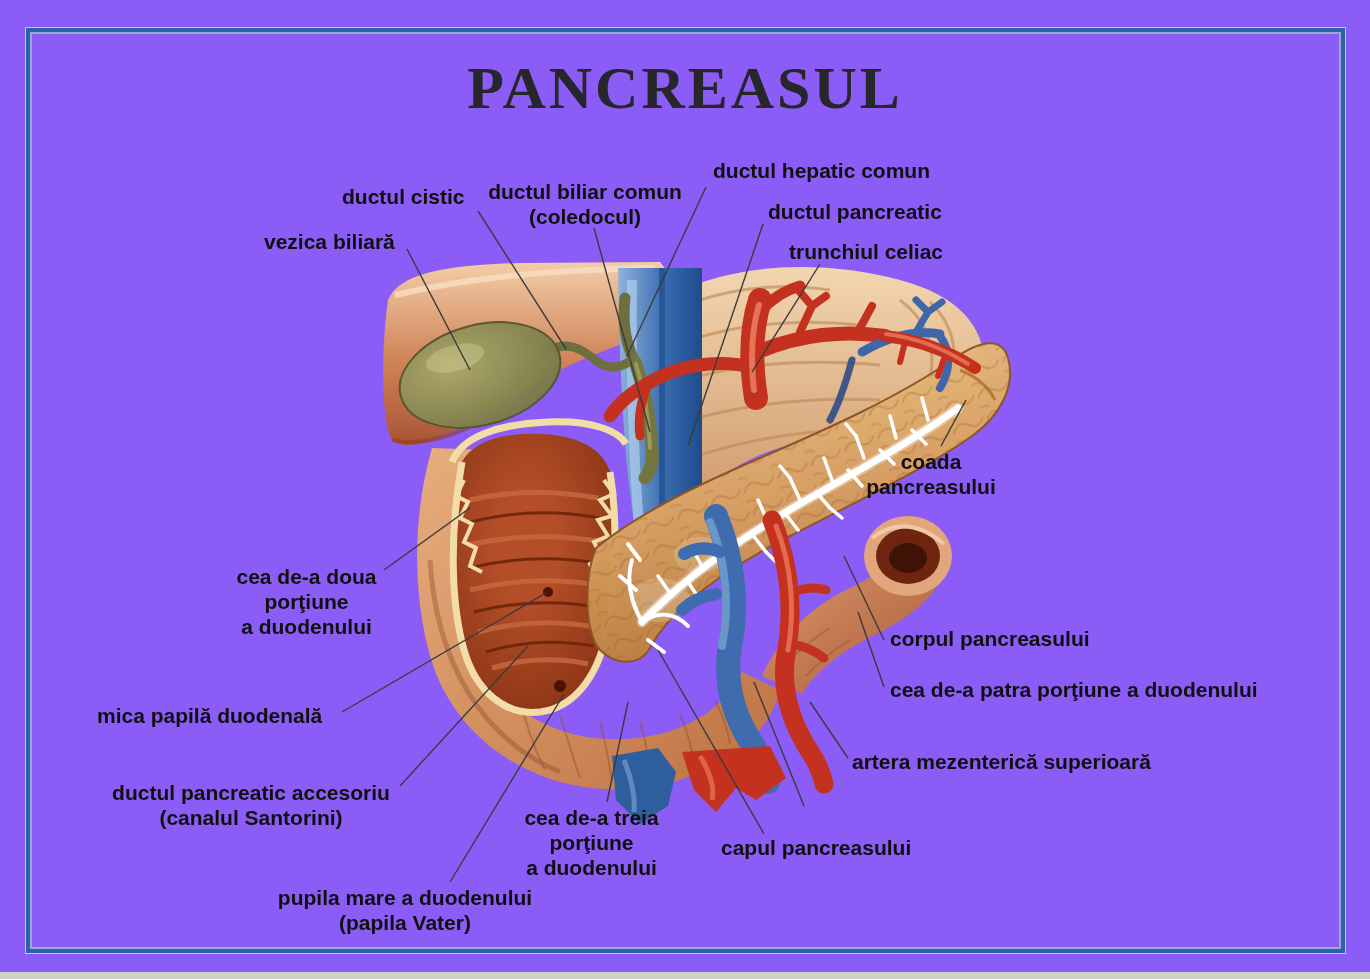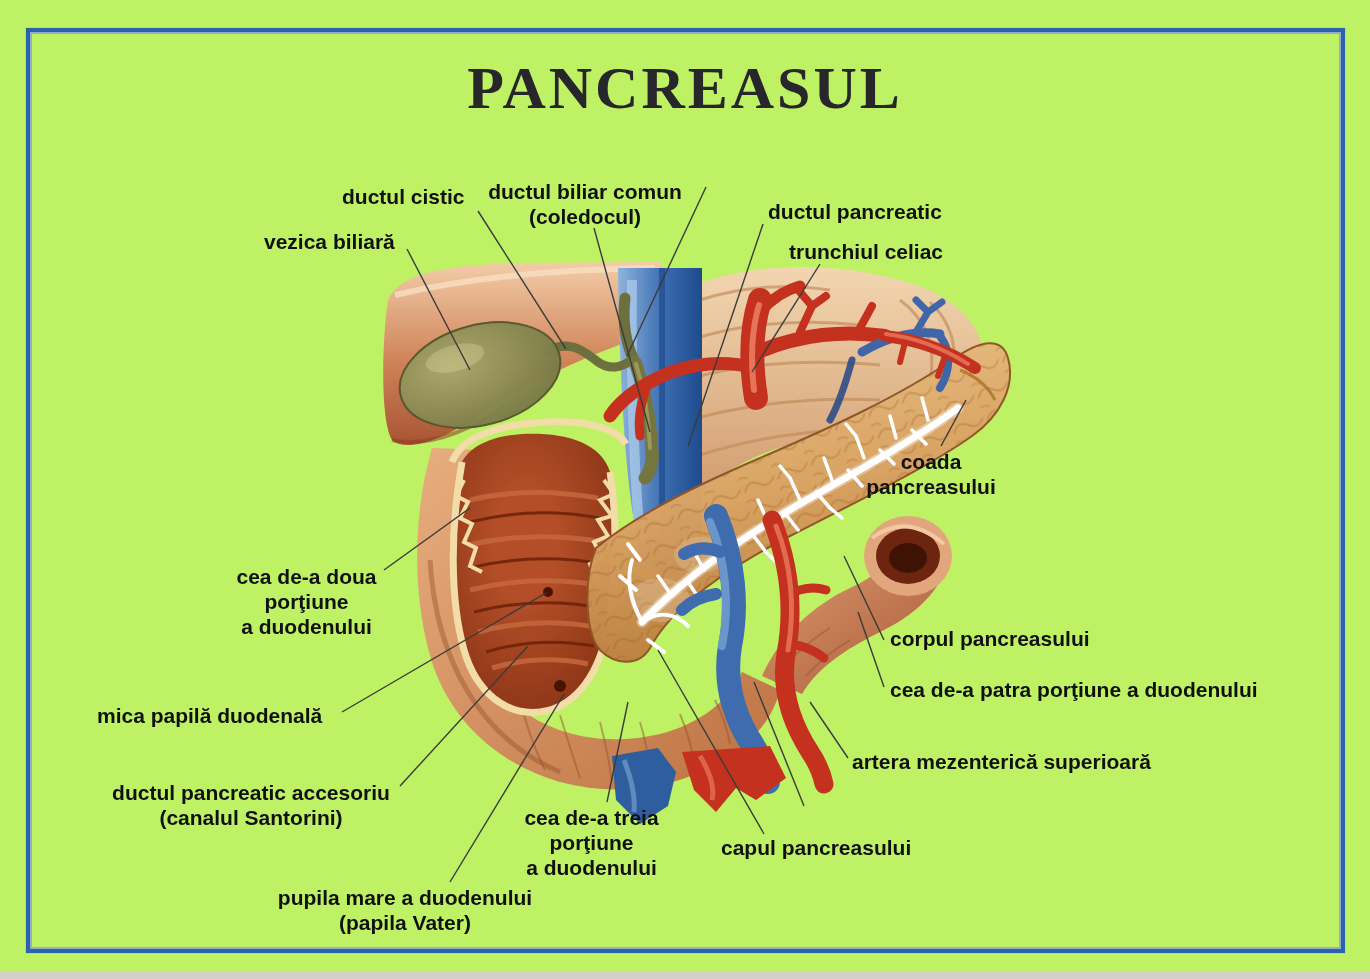--- a/index.html
+++ b/index.html
@@ -1,16 +1,16 @@
 <!DOCTYPE html>
 <html><head>
 <meta charset="utf-8">
 <style>
   html,body{margin:0;padding:0;background:#fbf6da;}
-  .poster{position:relative;width:1370px;height:979px;background:#bef264;overflow:hidden;
+  .poster{position:relative;width:1370px;height:979px;background:#8b5cf6;overflow:hidden;
           font-family:"Liberation Sans",sans-serif;}
   .frame{position:absolute;left:26px;top:28px;width:1311px;height:917px;
          border:4px solid #2b62a9;
          box-shadow:inset 0 0 0 2px #93accf, 0 0 0 1px #bcc8de;}
   .scan-edge{position:absolute;left:0;bottom:0;width:1370px;height:7px;background:#d0d0c9;}
   .title{position:absolute;left:0;top:54px;width:1370px;text-align:center;
          font-family:"Liberation Serif",serif;font-weight:700;font-size:60px;
          letter-spacing:3px;color:#26262b;}
   .label{position:absolute;font-weight:700;font-size:21px;line-height:1.18;color:#101010;
          white-space:pre-line;}
@@ -225,20 +225,21 @@
       <path d="M607,802 L628,702"></path>
       <path d="M764,834 L658,650"></path>
       <path d="M450,882 L564,694"></path>
     </g>
   </svg>
 
   <div class="label" style="left:264px;top:230px;">vezica biliară</div>
   <div class="label" style="left:342px;top:185px;">ductul cistic</div>
   <div class="label c" style="left:483px;top:180px;width:204px;">ductul biliar comun
 (coledocul)</div>
+  <div class="label" style="left:713px;top:159px;">ductul hepatic comun</div>
   <div class="label" style="left:768px;top:200px;">ductul pancreatic</div>
   <div class="label" style="left:789px;top:240px;">trunchiul celiac</div>
   <div class="label c" style="left:860px;top:450px;width:142px;">coada
 pancreasului</div>
   <div class="label c" style="left:233px;top:565px;width:147px;">cea de-a doua
 porţiune
 a duodenului</div>
   <div class="label" style="left:97px;top:704px;text-align:center;">mica papilă duodenală</div>
   <div class="label c" style="left:105px;top:781px;width:292px;">ductul pancreatic accesoriu
 (canalul Santorini)</div>

